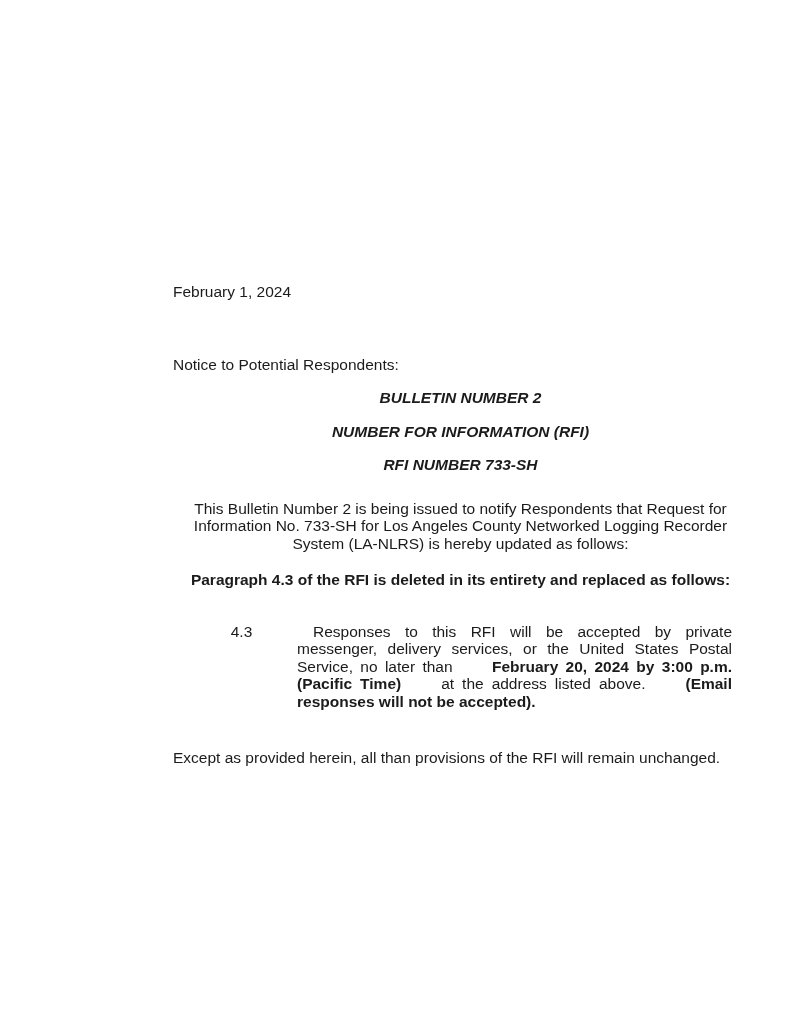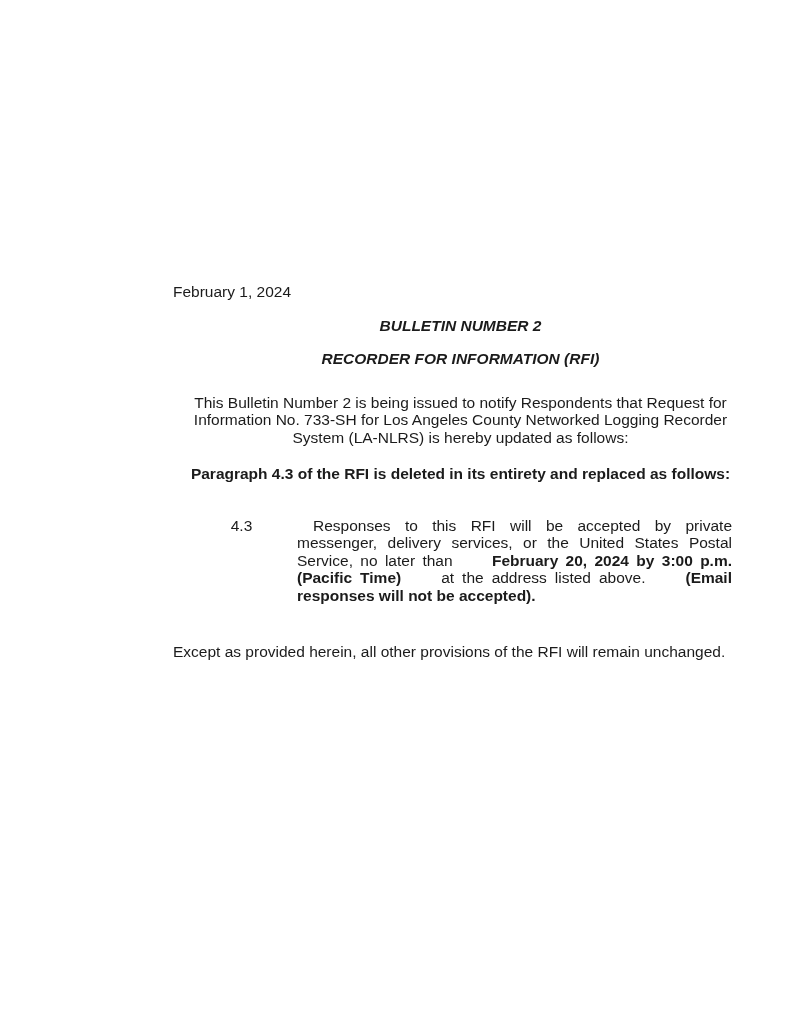--- a/index.html
+++ b/index.html
@@ -42,33 +42,35 @@
   .closing { margin-top: 23px; text-align: left; }
 </style>
 </head>
 <body>
 
 <div class="page">
   <div class="content">
 
     <div class="date-line">February 1, 2024</div>
 
+    <div class="salutation">Notice to Potential Respondents:</div>
 
     <div class="doc-title">
       <div>BULLETIN NUMBER 2</div>
-      <div>RECORDER FOR INFORMATION (RFI)</div>
+      <div>NUMBER FOR INFORMATION (RFI)</div>
+      <div>RFI NUMBER 733-SH</div>
     </div>
 
     <p class="para-intro">This Bulletin Number 2 is being issued to notify Respondents that Request for Information No. 733-SH for Los Angeles County Networked Logging Recorder System (LA-NLRS) is hereby updated as follows:</p>
 
     <p class="para-note">Paragraph 4.3 of the RFI is deleted in its entirety and replaced as follows:</p>
 
     <div class="clause">
       <div class="clause-num">4.3</div>
       <div class="clause-body">
         <span>Responses to this RFI will be accepted by private messenger, delivery services, or the United States Postal Service, no later than </span><b>February 20, 2024 by 3:00 p.m. (Pacific Time)</b><span> at the address listed above. </span><b>(Email responses will not be accepted).</b>
       </div>
     </div>
 
-    <p class="closing">Except as provided herein, all other provisions of the RFI will remain unchanged.</p>
+    <p class="closing">Except as provided herein, all than provisions of the RFI will remain unchanged.</p>
 
   </div>
 </div>
 
 </body></html>

